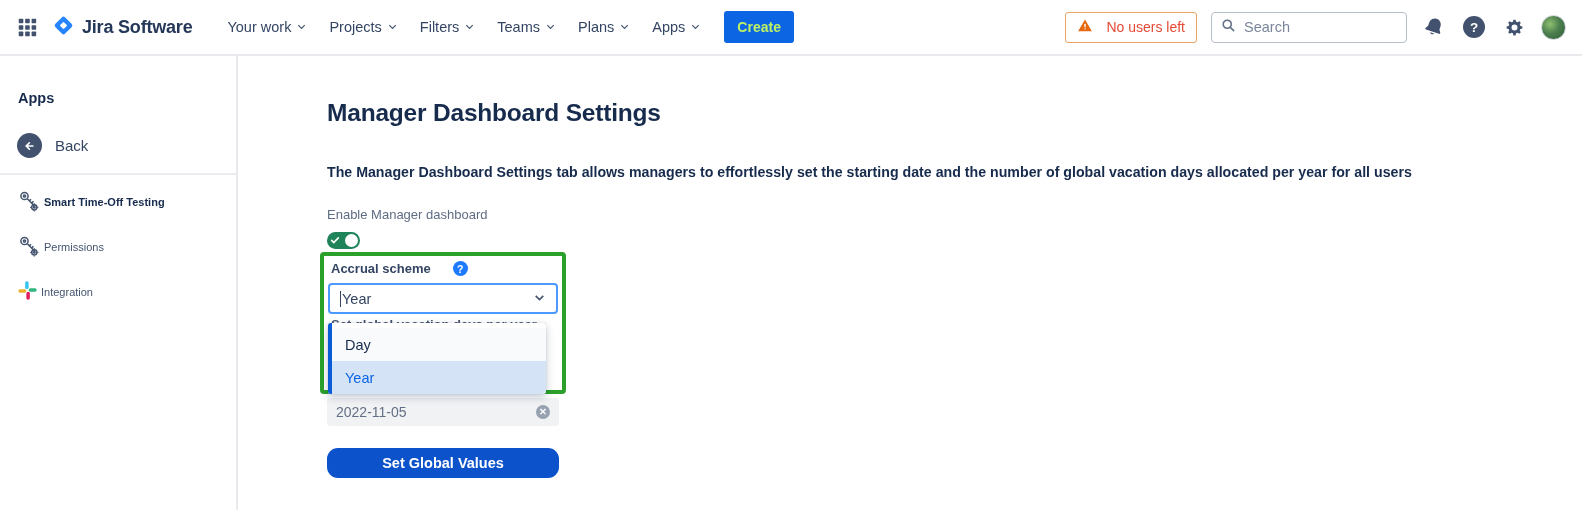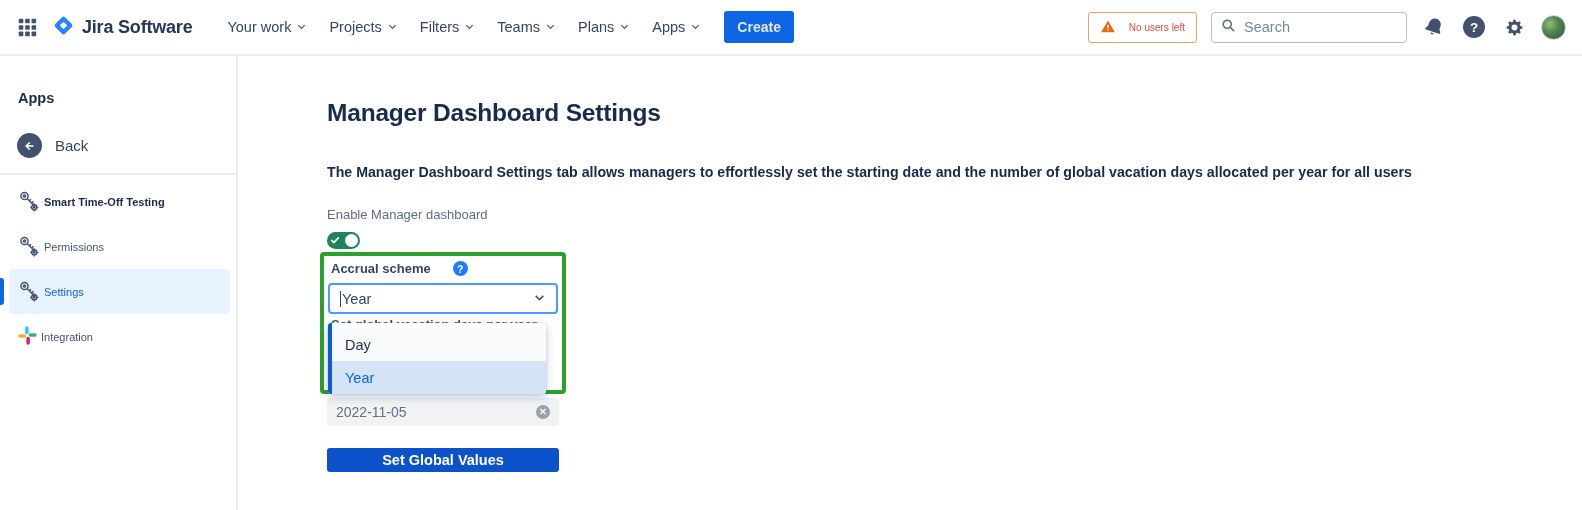--- a/index.html
+++ b/index.html
@@ -9,26 +9,26 @@
   
   .topbar { height:56px; display:flex; align-items:center; padding:0 16px 0 14px;
     border-bottom:2px solid #E8EAEE; background:#fff; }
   .appswitcher { width:26px; height:26px; display:flex; align-items:center; justify-content:center;
     cursor:pointer; margin-right:12px; }
   .logo { display:flex; align-items:center; gap:7px; margin-right:24px; cursor:pointer; }
   .logo-text { font-size:18px; font-weight:700; color:#253858; letter-spacing:-0.2px; }
   .nav { display:flex; align-items:center; }
   .nav-item { display:flex; align-items:center; gap:5px; padding:6px 11px; font-size:14.5px;
     font-weight:500; color:#344563; cursor:pointer; border-radius:3px; }
-  .btn-create { margin-left:12px; background:#0C66E4; color:#e5e5e5; font-size:14px; font-weight:600;
+  .btn-create { margin-left:12px; background:#0C66E4; color:#bef264; font-size:14px; font-weight:600;
     border:none; border-radius:3px; height:32px; padding:0 13px; cursor:pointer; }
   .topbar-right { margin-left:auto; display:flex; align-items:center; gap:14px; }
   .warn-btn { display:flex; align-items:center; gap:13px; height:31px; padding:0 11px;
     border:1.5px solid #E8A262; border-radius:3px; background:#fff; color:#E34935;
-    font-size:10px; cursor:pointer; }
+    font-size:14px; cursor:pointer; }
   .search-box { display:flex; align-items:center; gap:8px; width:196px; height:31px;
     border:1.5px solid #B6BEC9; border-radius:4px; padding:0 9px; background:#fff; }
   .search-box input { border:none; outline:none; width:140px; font-size:14.5px; color:#344563;
     font-family:"Liberation Sans", sans-serif; background:transparent; }
   .search-box input::placeholder { color:#7A869A; }
   .top-icon { width:26px; height:26px; display:flex; align-items:center; justify-content:center;
     cursor:pointer; }
   .help-circle { width:22px; height:22px; border-radius:50%; background:#42526E; color:#fff;
     font-size:13.5px; font-weight:700; display:flex; align-items:center; justify-content:center; }
   .avatar { width:25px; height:25px; border-radius:50%; cursor:pointer;
@@ -86,22 +86,22 @@
     color:#172B4D; background:#F8FAFC; cursor:pointer; }
   .dd-option.selected { background:#D5E3F7; color:#0C66E4; }
 
   .date-field { margin-top:4px; width:232px; height:28px; background:#F1F2F4; border-radius:3px;
     display:flex; align-items:center; justify-content:space-between; padding:0 9px;
     cursor:pointer; }
   .date-value { font-size:14px; color:#626F86; }
   .clear-circle { width:14px; height:14px; border-radius:50%; background:#98A1B0; color:#fff;
     font-size:9.5px; font-weight:700; display:flex; align-items:center; justify-content:center;
     cursor:pointer; line-height:1; }
-  .btn-submit { margin-top:22px; width:232px; height:24px; background:#0C52CB; border:none;
-    border-radius:3px; color:#fff; font-size:14.5px; font-weight:700; cursor:pointer;
+  .btn-submit { margin-top:22px; width:232px; height:30px; background:#0C52CB; border:none;
+    border-radius:11px; color:#fff; font-size:14.5px; font-weight:700; cursor:pointer;
     font-family:"Liberation Sans", sans-serif; }
 </style>
 </head>
 <body>
 
 <header class="topbar">
   <div class="appswitcher">
     <svg width="22" height="22" viewBox="0 0 24 24" fill="#42526E">
       <rect x="3" y="3" width="5" height="5" rx="0.8"></rect>
         <rect x="10" y="3" width="5" height="5" rx="0.8"></rect>
@@ -238,33 +238,20 @@
             <circle cx="7.5" cy="7" r="1.1"></circle>
           <path d="M10.3 9.8l7.2 7.2M14.6 14.1l1.9-1.9M12.4 11.9l1.6-1.6"></path>
           <circle cx="17.3" cy="18.3" r="2.6"></circle>
             <circle cx="17.3" cy="18.3" r="0.8"></circle>
           <path d="M17.3 15.2v-1M17.3 21.4v1M14.2 18.3h-1M20.4 18.3h1" stroke-width="1.3"></path>
         </svg>
       </span>
       <span>Permissions</span>
     </div>
 
-    <div class="side-item selected">
-      <span>
-        <svg width="24" height="24" viewBox="0 0 24 24" fill="none" stroke="#44546F" stroke-width="1.5">
-          <circle cx="7.5" cy="7" r="3.6"></circle>
-            <circle cx="7.5" cy="7" r="1.1"></circle>
-          <path d="M10.3 9.8l7.2 7.2M14.6 14.1l1.9-1.9M12.4 11.9l1.6-1.6"></path>
-          <circle cx="17.3" cy="18.3" r="2.6"></circle>
-            <circle cx="17.3" cy="18.3" r="0.8"></circle>
-          <path d="M17.3 15.2v-1M17.3 21.4v1M14.2 18.3h-1M20.4 18.3h1" stroke-width="1.3"></path>
-        </svg>
-      </span>
-      <span>Settings</span>
-    </div>
 
     <div class="side-item">
       <span>
         <svg width="21" height="21" viewBox="0 0 24 24">
           <rect x="9.3" y="1.5" width="4" height="9.2" rx="2" fill="#36C5F0"></rect>
           <rect x="13.3" y="9.3" width="9.2" height="4" rx="2" fill="#2EB67D"></rect>
           <rect x="10.7" y="13.3" width="4" height="9.2" rx="2" fill="#E01E5A"></rect>
           <rect x="1.5" y="10.7" width="9.2" height="4" rx="2" fill="#ECB22E"></rect>
         </svg>
       </span>

